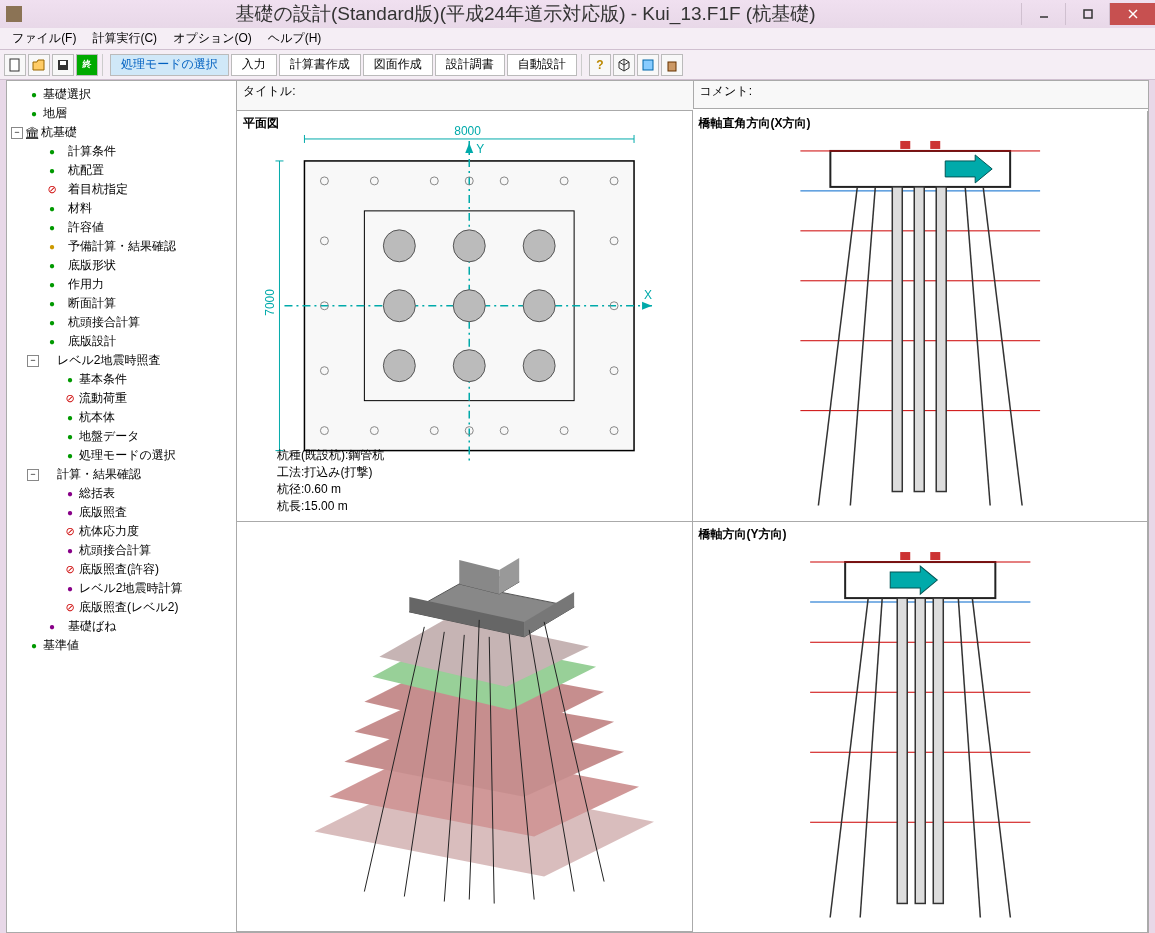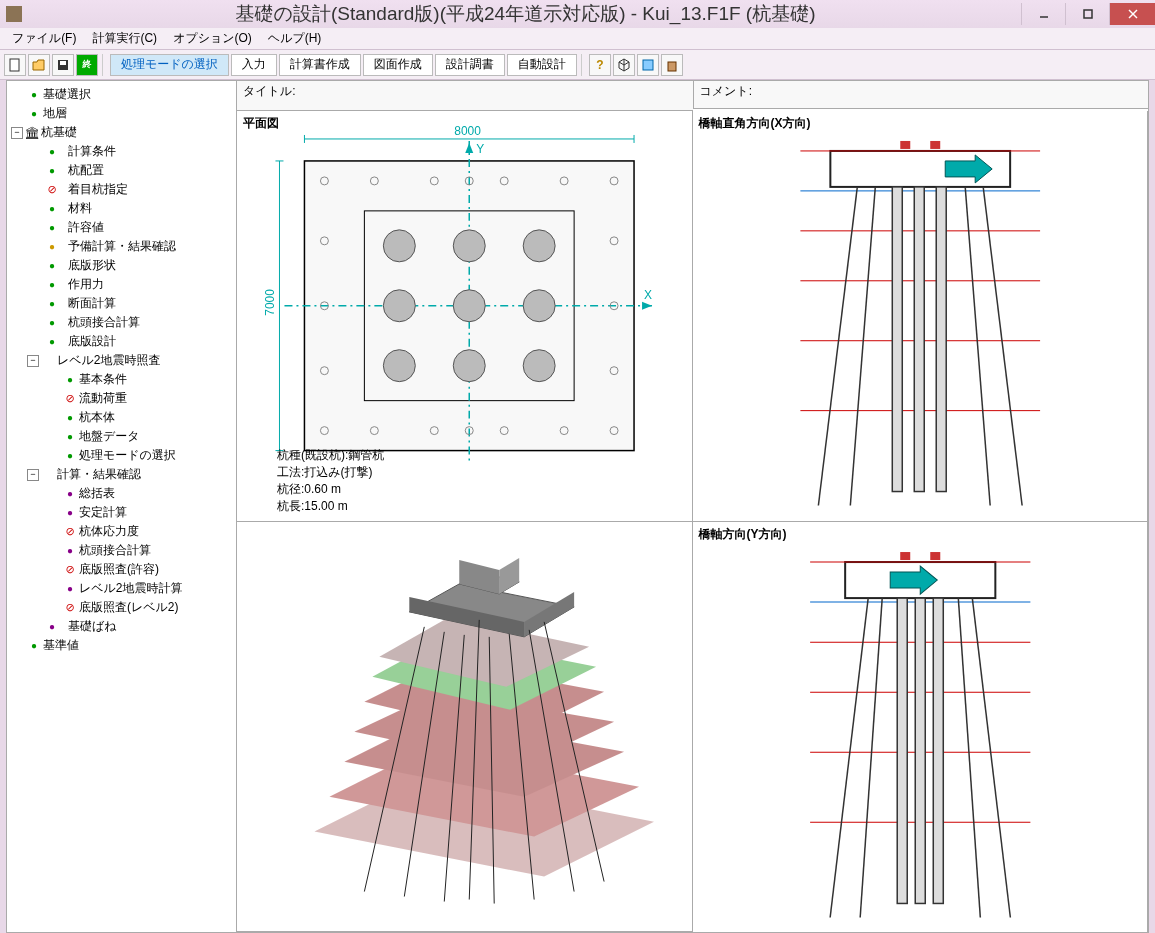--- a/index.html
+++ b/index.html
@@ -207,21 +207,21 @@
         <span class="texp">−</span>
         <span class="tdot"></span>
         <span>計算・結果確認</span>
       </div>
     <div class="tnode tind3">
         <span class="tdot dot-p"></span>
         <span>総括表</span>
       </div>
     <div class="tnode tind3">
         <span class="tdot dot-p"></span>
-        <span>安定計算</span>
+        <span>底版照査</span>
       </div>
     <div class="tnode tind3">
         <span class="tdot dot-no"></span>
         <span>杭体応力度</span>
       </div>
     <div class="tnode tind3">
         <span class="tdot dot-p"></span>
         <span>杭頭接合計算</span>
       </div>
     <div class="tnode tind3">

